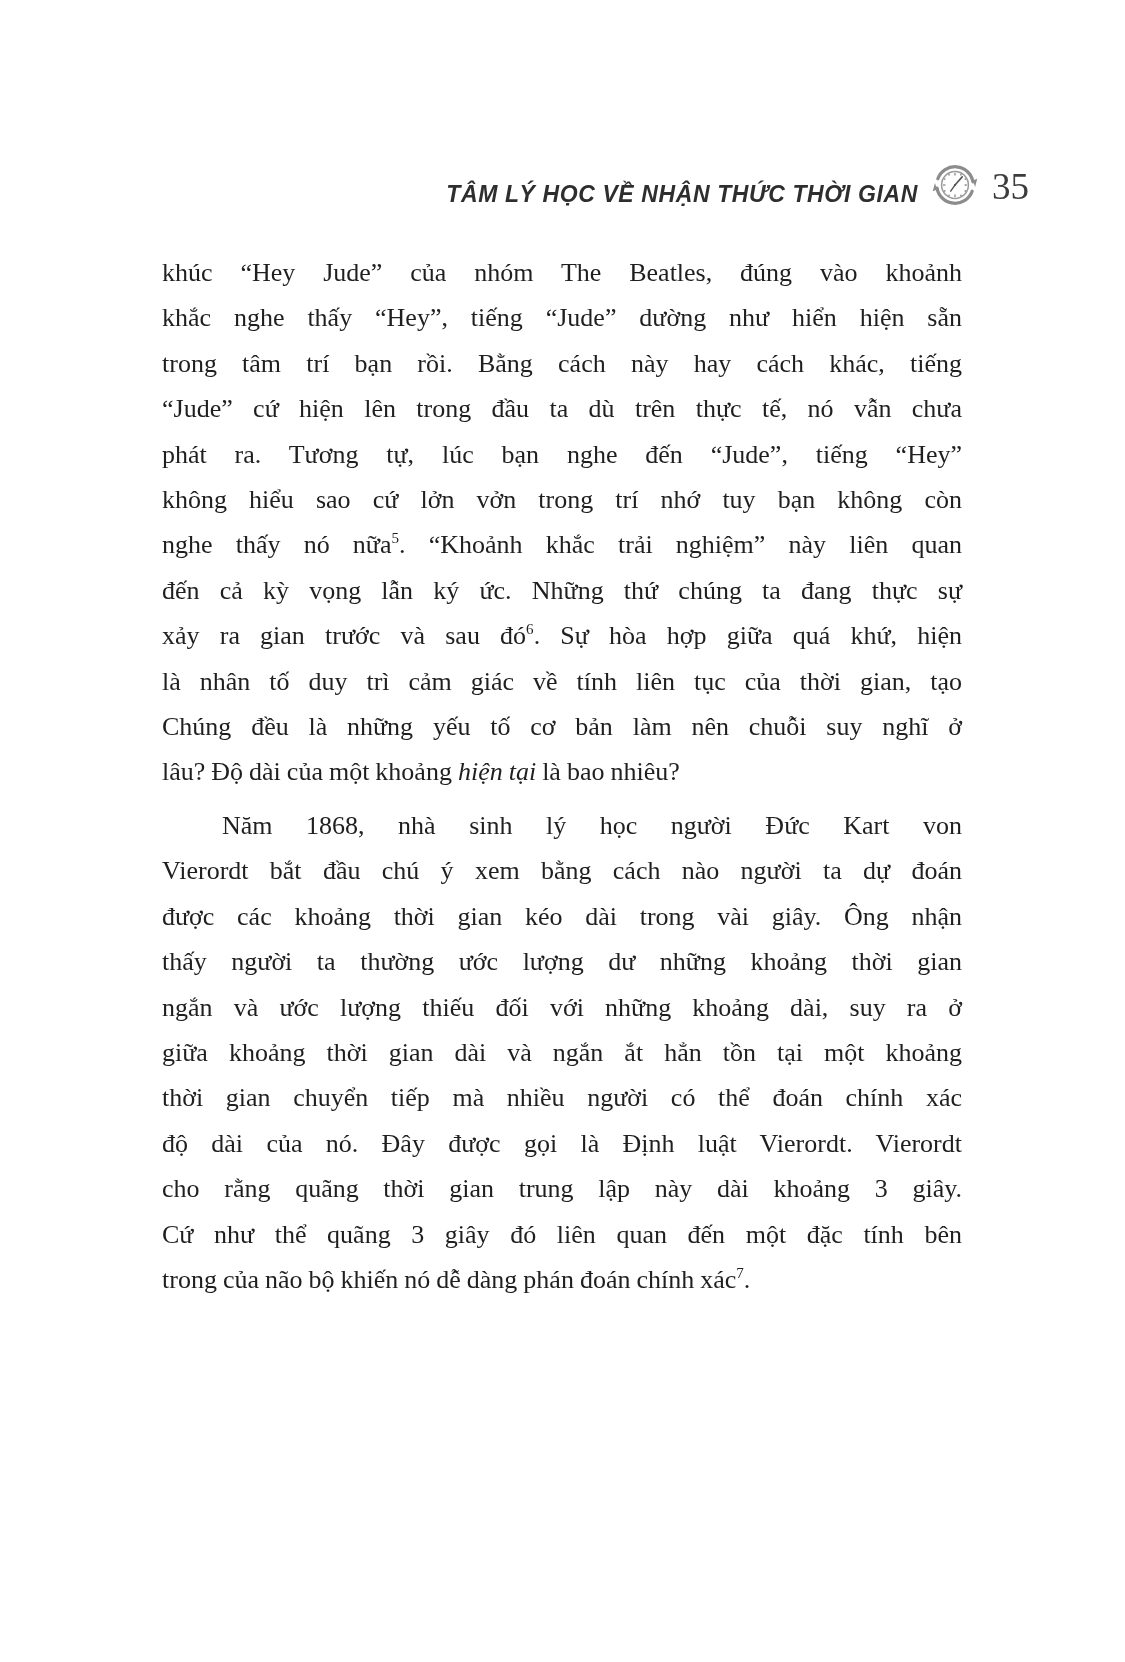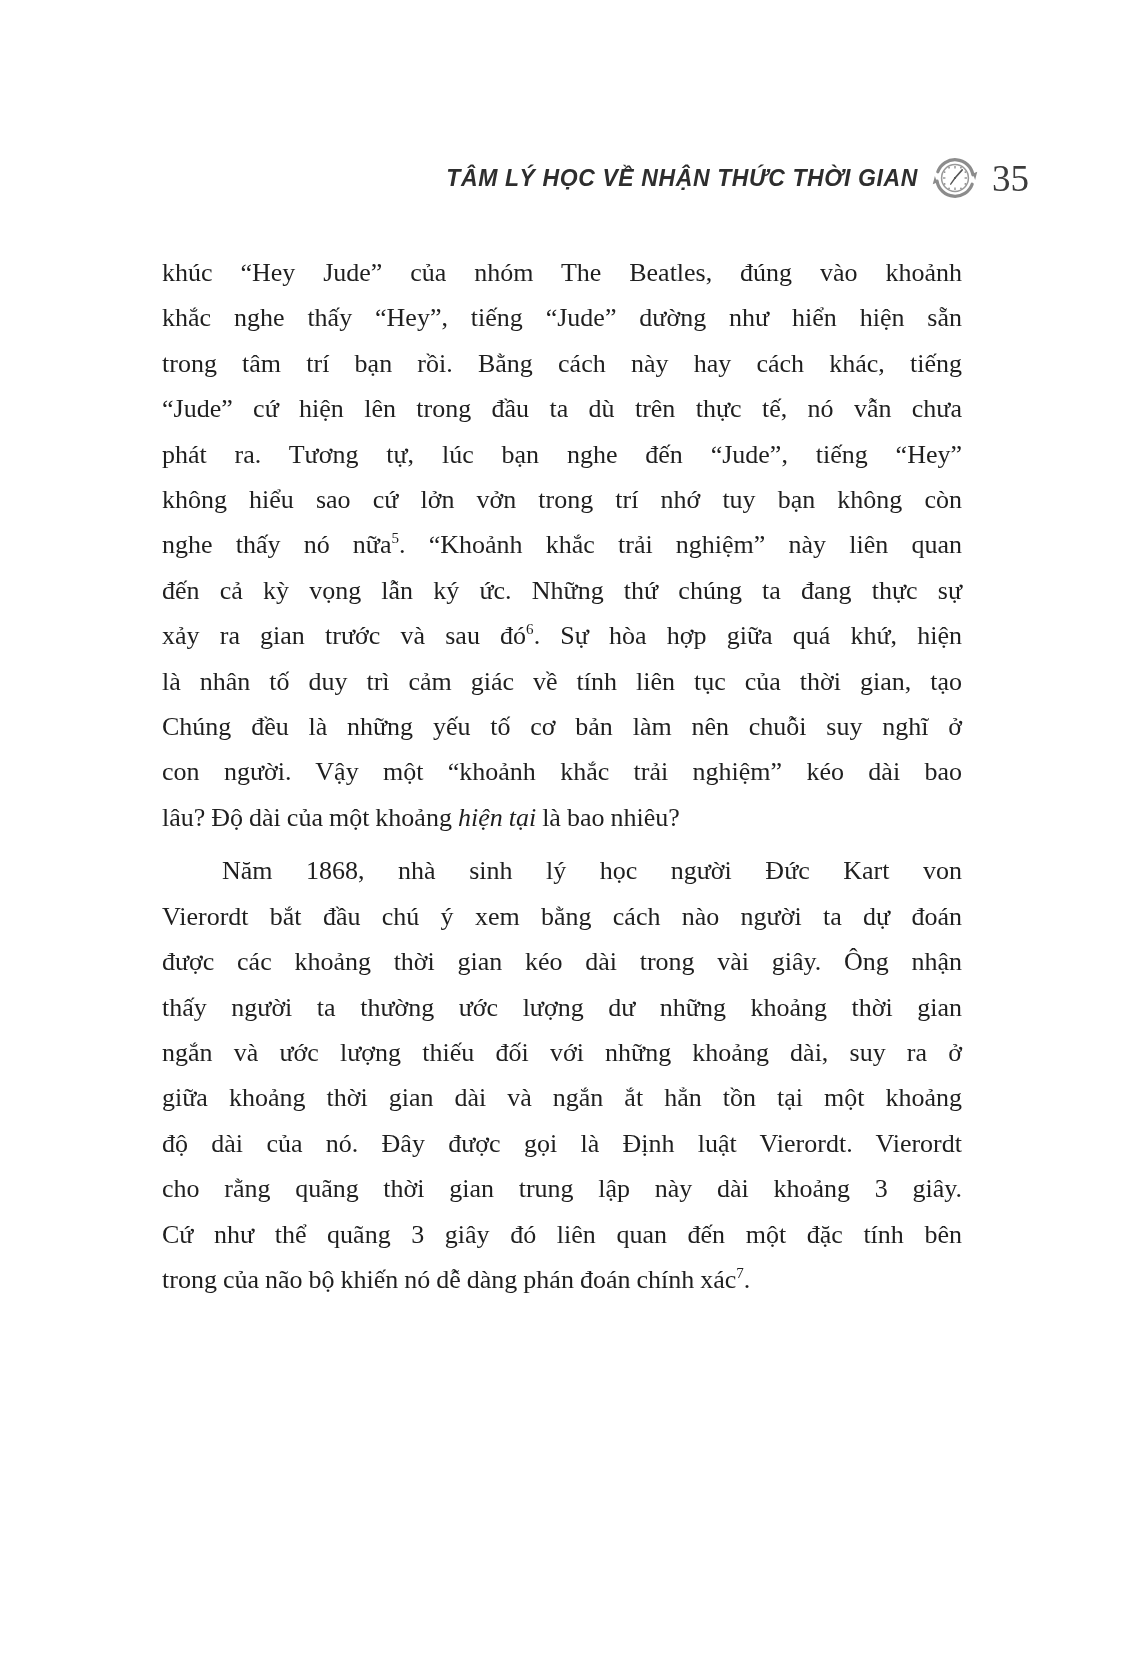--- a/index.html
+++ b/index.html
@@ -13,21 +13,21 @@
   html,body{margin:0;padding:0;}
   body{
     width:1125px;height:1662px;position:relative;
     background:var(--paper);
     font-family:"Liberation Serif","DejaVu Serif",serif;
     color:var(--text);
     overflow:hidden;
   }
   .page-header{
     position:absolute;top:148px;right:96px;height:60px;
-    display:flex;align-items:center;gap:14px;
+    display:flex;align-items:flex-end;gap:14px;
   }
   .header-title{
     font-family:"Liberation Sans","DejaVu Sans",sans-serif;
     font-style:italic;font-weight:700;font-size:23px;
     letter-spacing:0.6px;color:var(--header-text);
     white-space:nowrap;
   }
   .clock-icon{display:inline-flex;align-items:center;}
   .page-number{
     font-size:37px;color:var(--page-number);
@@ -95,28 +95,28 @@
       <div class="line"><span>khắc nghe thấy “Hey”, tiếng “Jude” dường như hiển hiện sẵn</span></div>
       <div class="line"><span>trong tâm trí bạn rồi. Bằng cách này hay cách khác, tiếng</span></div>
       <div class="line"><span>“Jude” cứ hiện lên trong đầu ta dù trên thực tế, nó vẫn chưa</span></div>
       <div class="line"><span>phát ra. Tương tự, lúc bạn nghe đến “Jude”, tiếng “Hey”</span></div>
       <div class="line"><span>không hiểu sao cứ lởn vởn trong trí nhớ tuy bạn không còn</span></div>
       <div class="line"><span>nghe thấy nó nữa</span><sup>5</sup><span>. “Khoảnh khắc trải nghiệm” này liên quan</span></div>
       <div class="line"><span>đến cả kỳ vọng lẫn ký ức. Những thứ chúng ta đang thực sự</span></div>
       <div class="line"><span>xảy ra gian trước và sau đó</span><sup>6</sup><span>. Sự hòa hợp giữa quá khứ, hiện</span></div>
       <div class="line"><span>là nhân tố duy trì cảm giác về tính liên tục của thời gian, tạo</span></div>
       <div class="line"><span>Chúng đều là những yếu tố cơ bản làm nên chuỗi suy nghĩ ở</span></div>
-      <div class="line"><span>con người. Vậy một “khoảnh khắc trải nghiệm” kéo dài bao</span></div>
       <div class="line last"><span>lâu? Độ dài của một khoảng </span><span class="it">hiện tại</span><span> là bao nhiêu?</span></div>
     </div>
     <div class="paragraph spaced">
       <div class="line indent"><span>Năm 1868, nhà sinh lý học người Đức Kart von</span></div>
       <div class="line"><span>Vierordt bắt đầu chú ý xem bằng cách nào người ta dự đoán</span></div>
       <div class="line"><span>được các khoảng thời gian kéo dài trong vài giây. Ông nhận</span></div>
       <div class="line"><span>thấy người ta thường ước lượng dư những khoảng thời gian</span></div>
       <div class="line"><span>ngắn và ước lượng thiếu đối với những khoảng dài, suy ra ở</span></div>
       <div class="line"><span>giữa khoảng thời gian dài và ngắn ắt hẳn tồn tại một khoảng</span></div>
+      <div class="line"><span>thời gian chuyển tiếp mà nhiều người có thể đoán chính xác</span></div>
       <div class="line"><span>độ dài của nó. Đây được gọi là Định luật Vierordt. Vierordt</span></div>
       <div class="line"><span>cho rằng quãng thời gian trung lập này dài khoảng 3 giây.</span></div>
       <div class="line"><span>Cứ như thể quãng 3 giây đó liên quan đến một đặc tính bên</span></div>
       <div class="line last"><span>trong của não bộ khiến nó dễ dàng phán đoán chính xác</span><sup>7</sup><span>.</span></div>
     </div>
   </main>
 
 </body></html>

